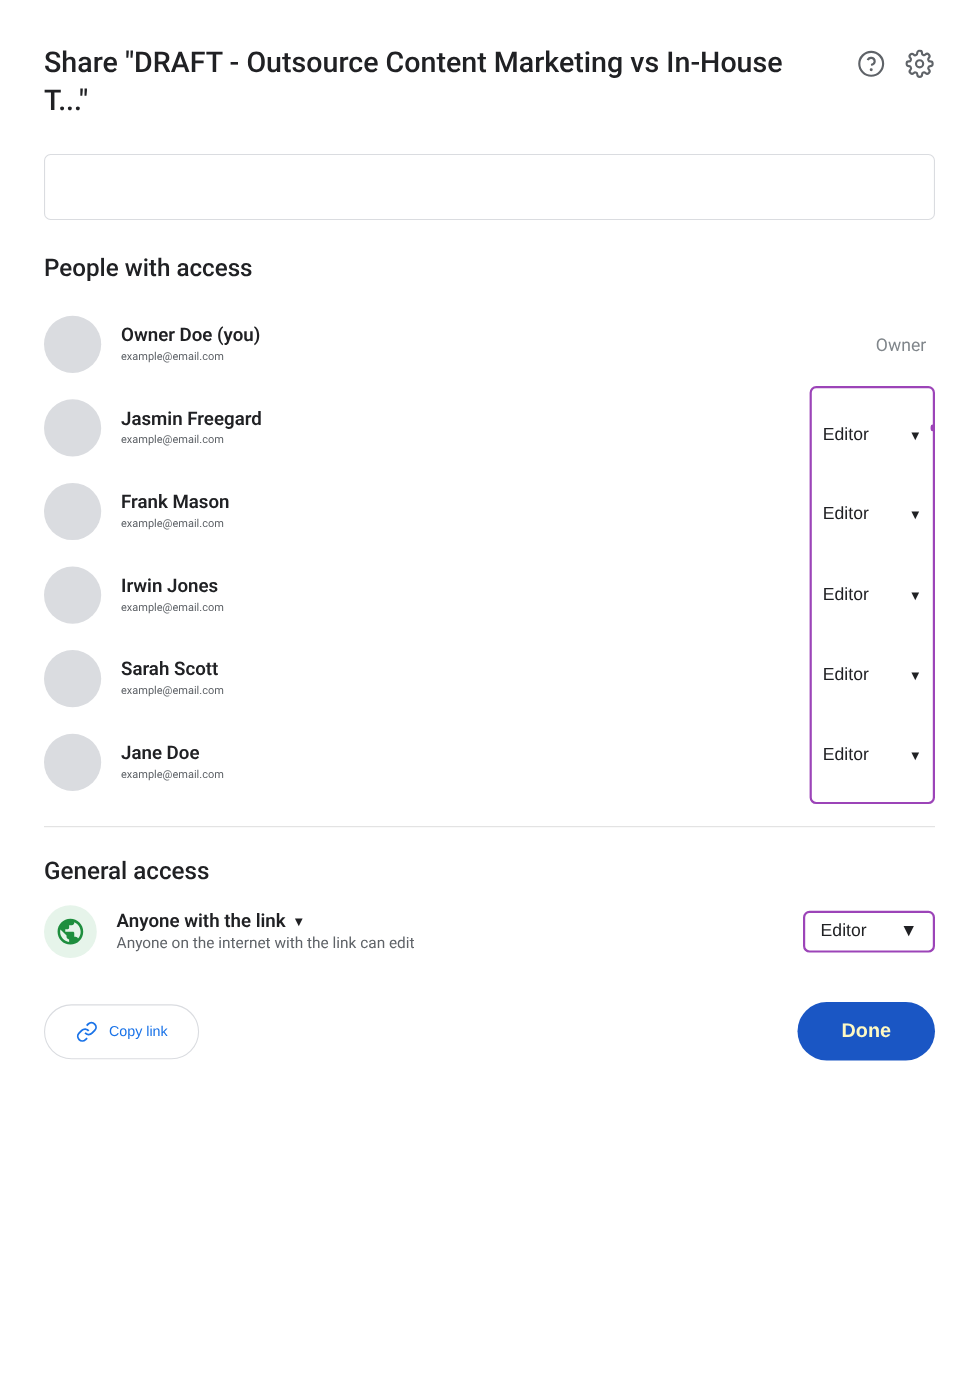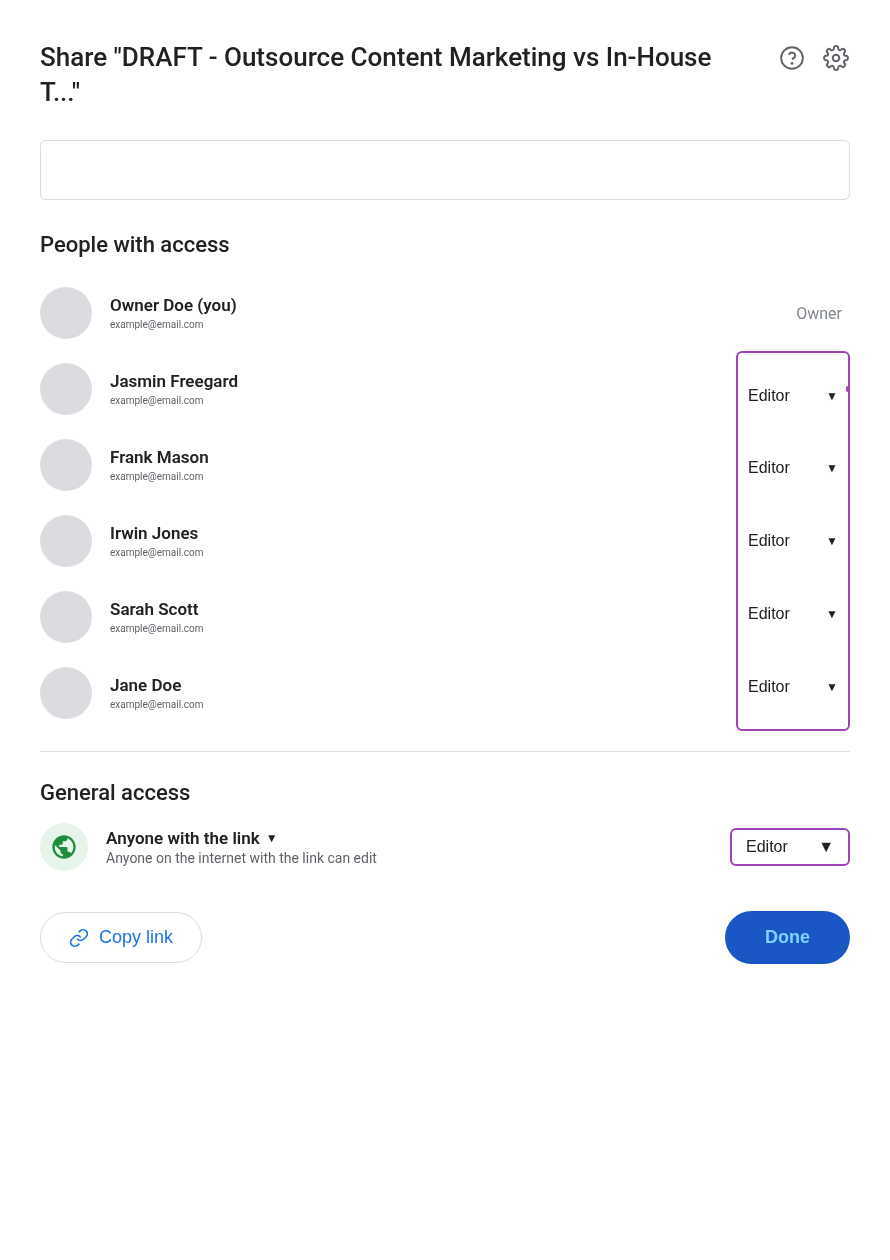--- a/index.html
+++ b/index.html
@@ -194,29 +194,29 @@
       justify-content: space-between;
       margin-top: 40px;
     }
     .copy-link-btn {
       display: flex;
       align-items: center;
       gap: 10px;
       border: 1.5px solid #dadce0;
       border-radius: 30px;
       padding: 14px 28px;
-      font-size: 18px;
+      font-size: 13px;
       color: #1a73e8;
       font-weight: 500;
       cursor: pointer;
       background: #fff;
     }
     .done-btn {
       background: #1a56c4;
-      color: #7dd3fc;
+      color: #fef9c3;
       border: none;
       border-radius: 30px;
       padding: 16px 40px;
       font-size: 18px;
       font-weight: 600;
       cursor: pointer;
     }
     
     .people-with-access-section {
       position: relative;

